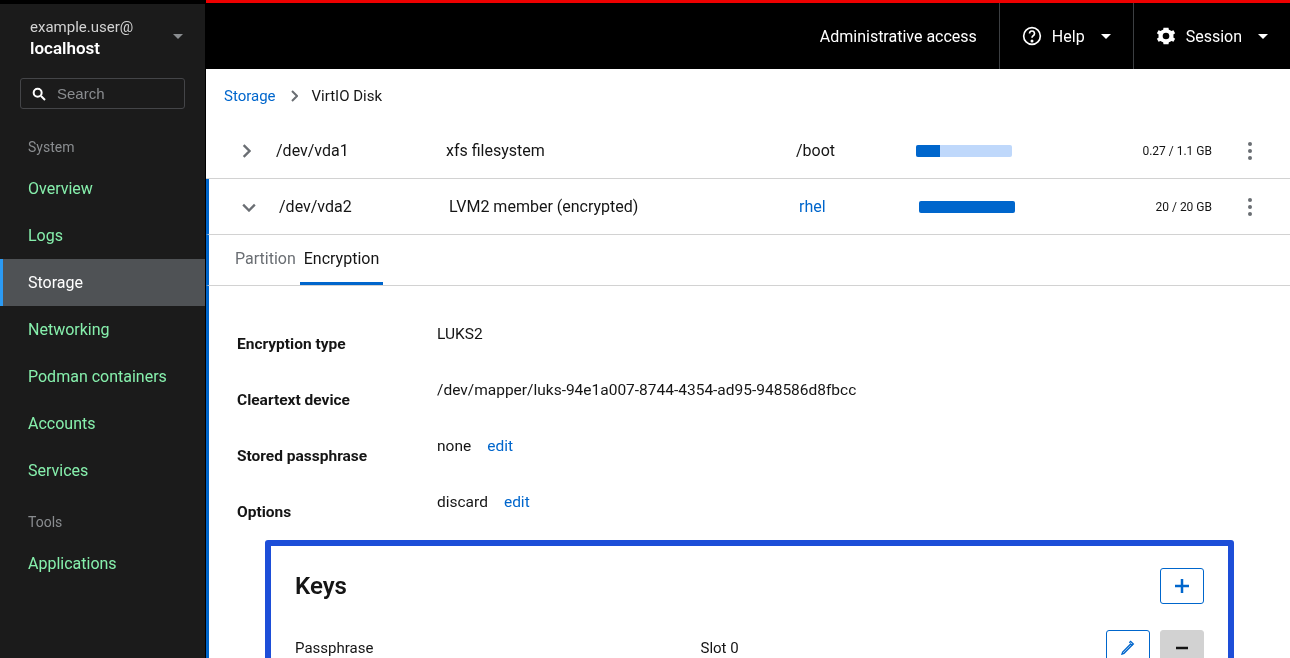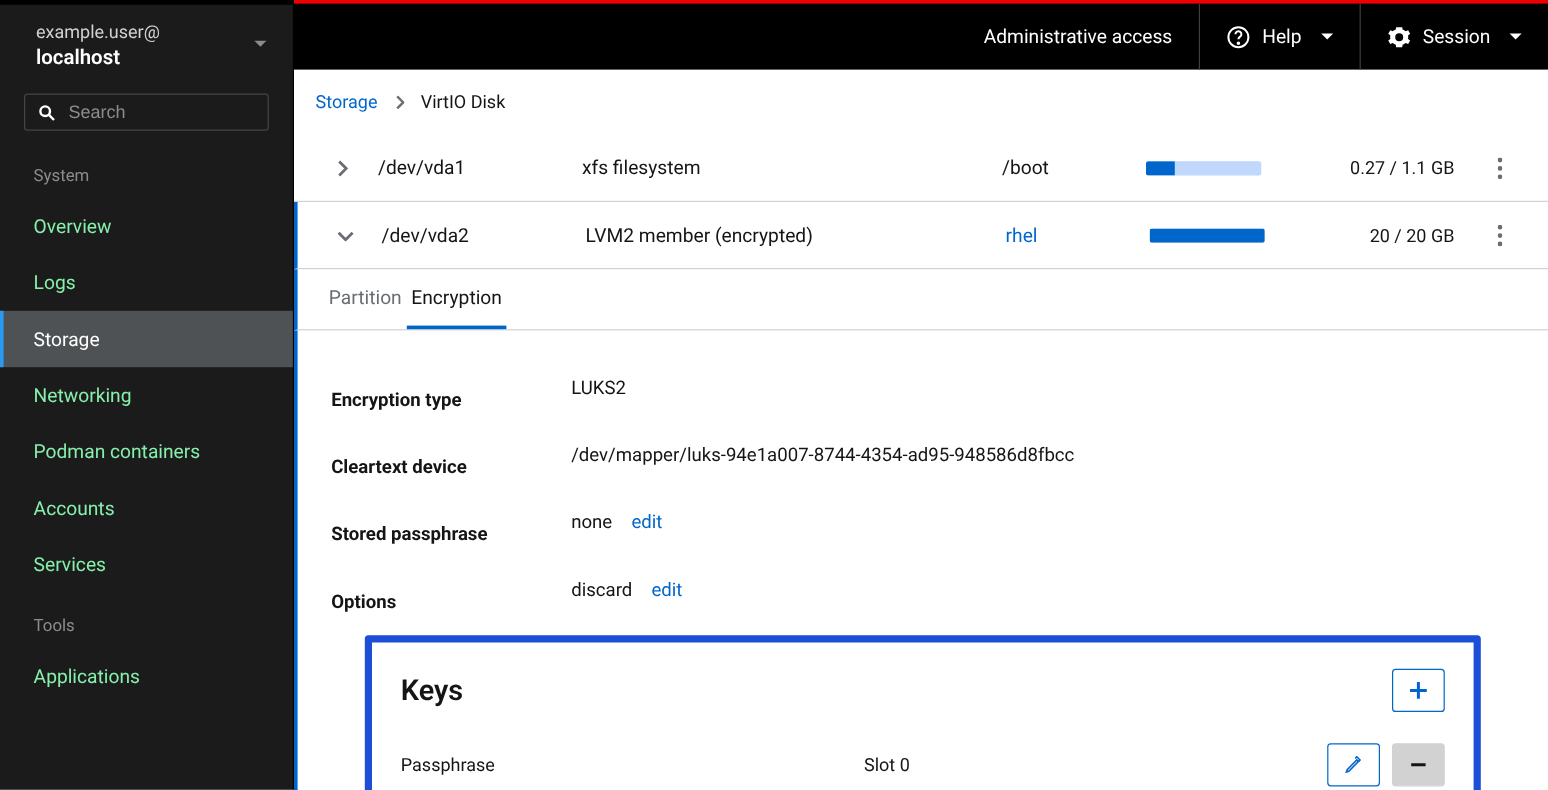--- a/index.html
+++ b/index.html
@@ -10,21 +10,21 @@
     color: #151515;
     background: #000;
     display: flex;
     width: 1290px;
     height: 658px;
     overflow: hidden;
   }
 
   
   .sidebar {
-    width: 245px;
+    width: 206px;
     background: #1b1b1b;
     color: #d2d2d2;
     display: flex;
     flex-direction: column;
     border-right: 1px solid #000;
     flex-shrink: 0;
   }
   .sidebar-header {
     padding: 14px 20px 4px 30px;
     position: relative;
@@ -85,21 +85,21 @@
     flex: 1;
     display: flex;
     flex-direction: column;
     background: #fff;
     min-width: 0;
   }
 
   .topbar {
     background: #000;
     border-top: 3px solid #e00;
-    height: 58px;
+    height: 69px;
     display: flex;
     align-items: center;
     justify-content: flex-end;
     color: #fff;
     font-size: 16px;
   }
   .tb-item {
     display: flex;
     align-items: center;
     gap: 10px;
@@ -144,21 +144,21 @@
     font-size: 16px;
   }
   .row.selected { border-left: 3px solid #0066cc; }
   .chevron-cell { display:flex; justify-content:center; color:#6a6e73; }
   .dev  { color:#151515; }
   .fs   { color:#151515; }
   .mount{ color:#151515; }
   .mount a, a.link { color:#0066cc; text-decoration:none; }
   .bar-wrap { width: 96px; height: 12px; background:#bfd8fb; border-radius:2px; overflow:hidden; }
   .bar-fill { height:100%; background:#0066cc; }
-  .usage { text-align:right; padding-right: 8px; color:#151515; font-size:15px; }
+  .usage { text-align:right; padding-right: 8px; color:#151515; font-size:12px; }
   .kebab-cell { display:flex; justify-content:center; }
 
   
   .tabs {
     display:flex;
     padding: 0 22px;
     border-bottom: 1px solid #d2d2d2;
     border-left: 3px solid #0066cc;
   }
   .tab {

